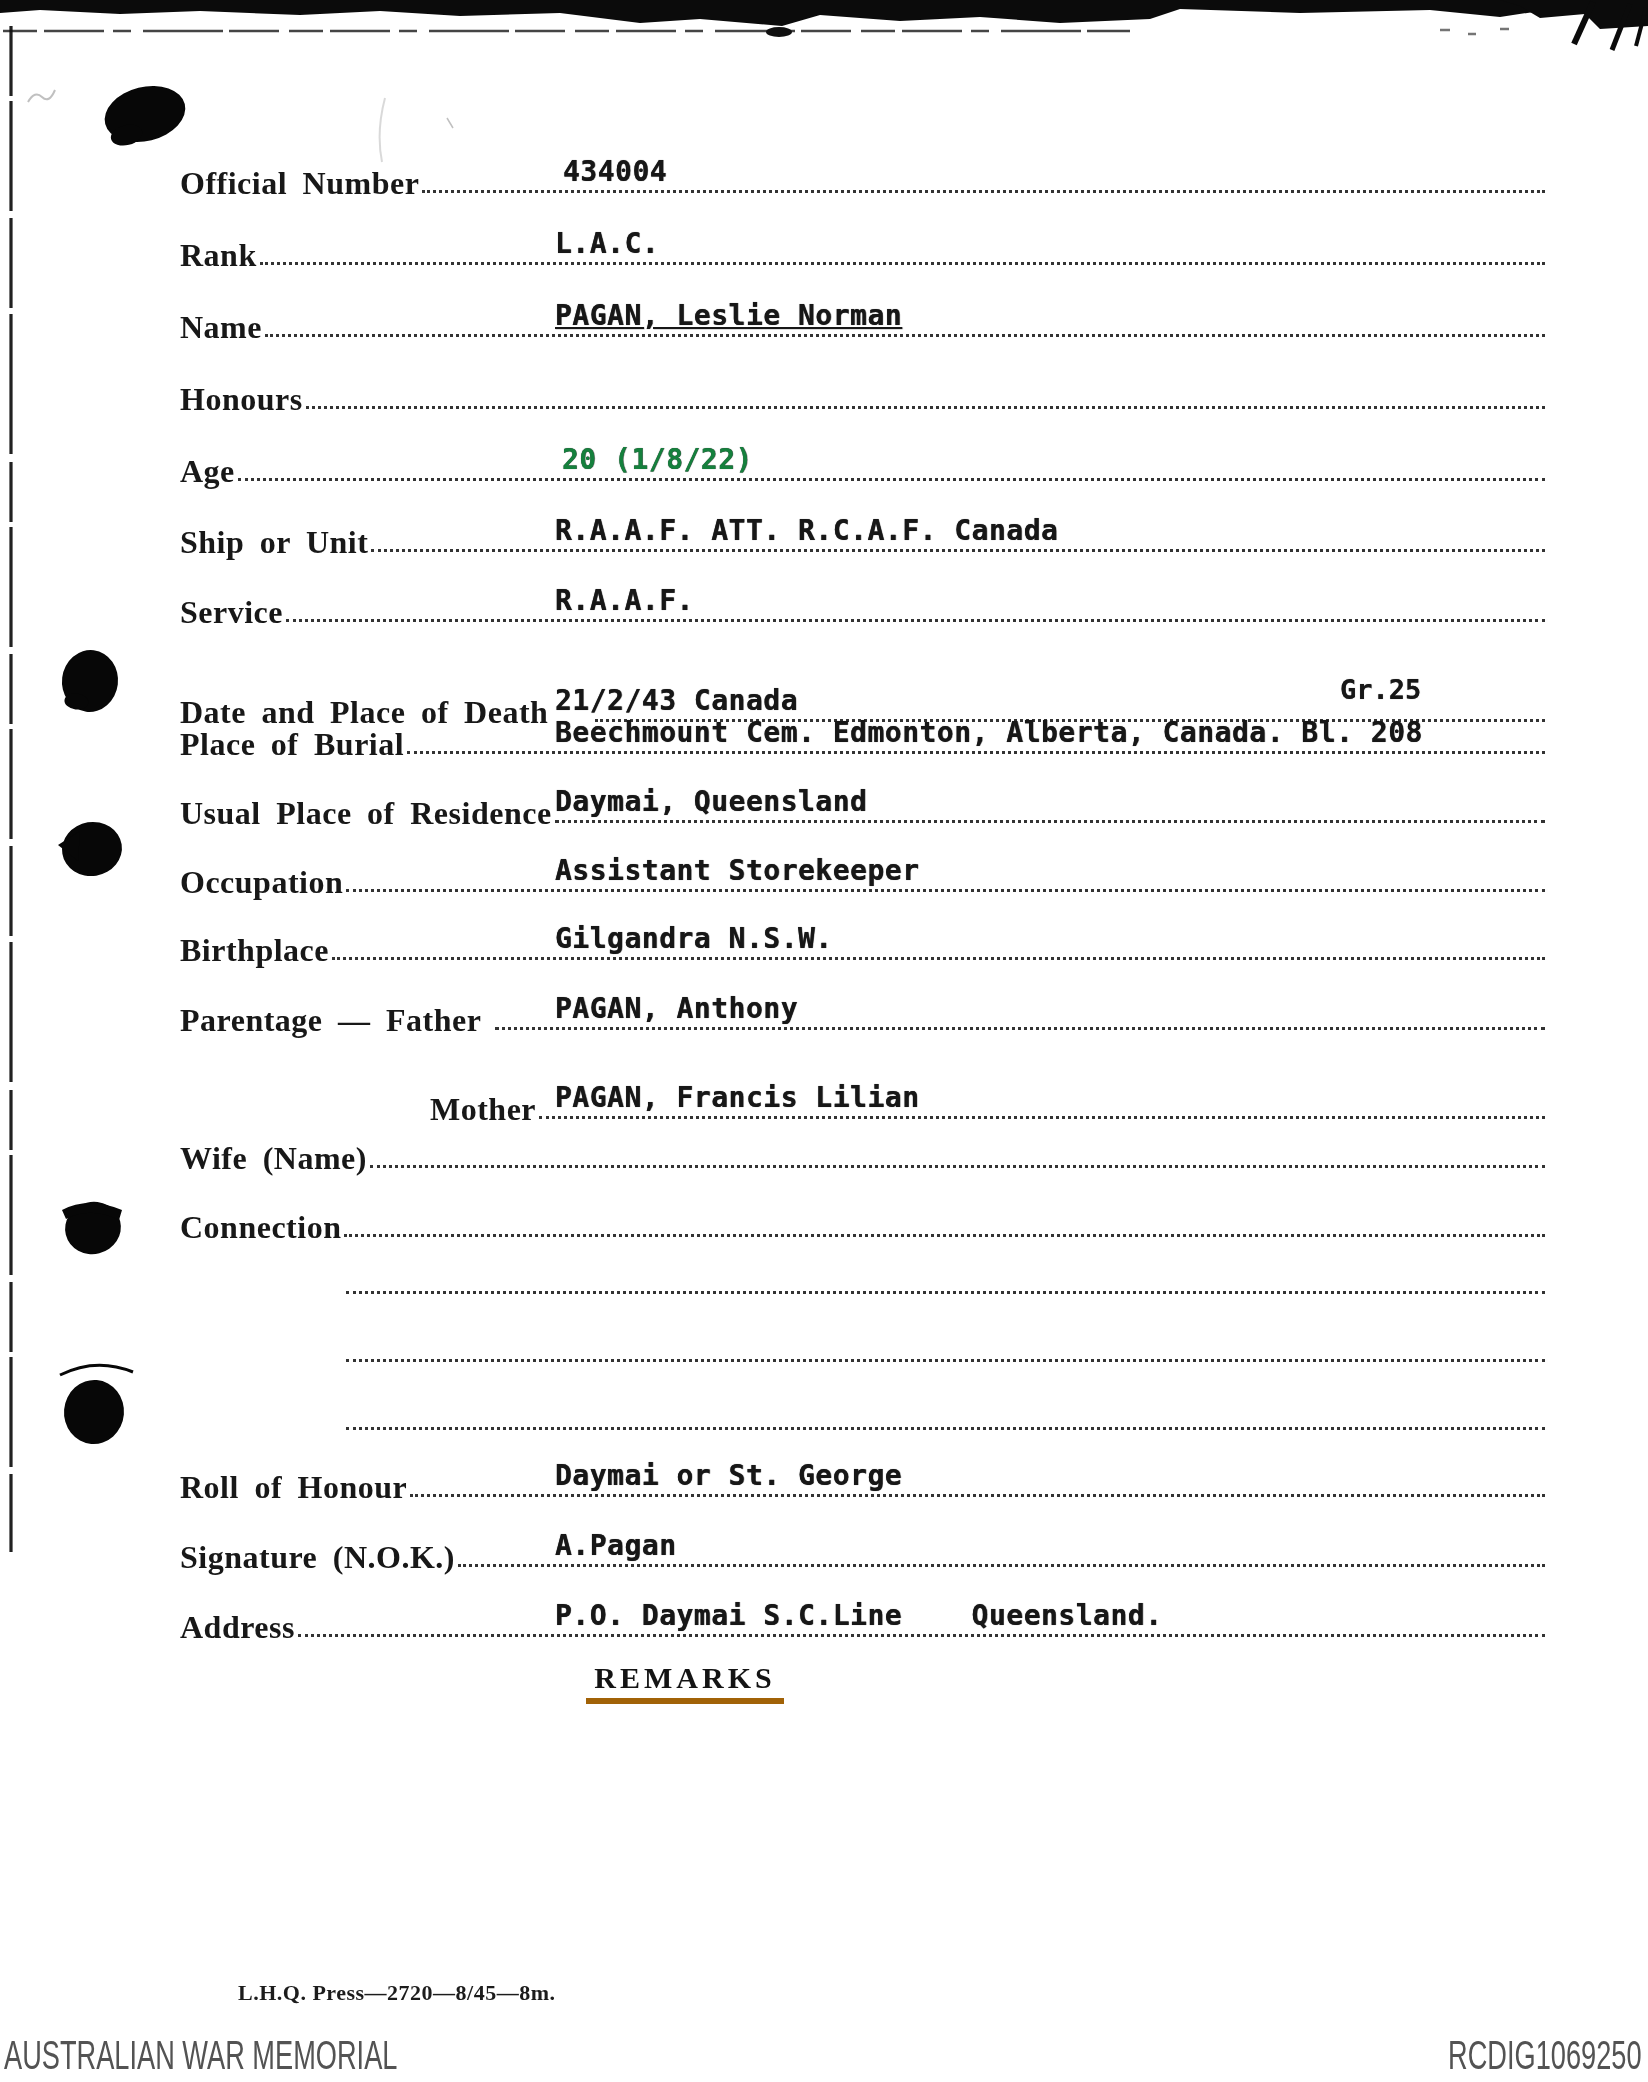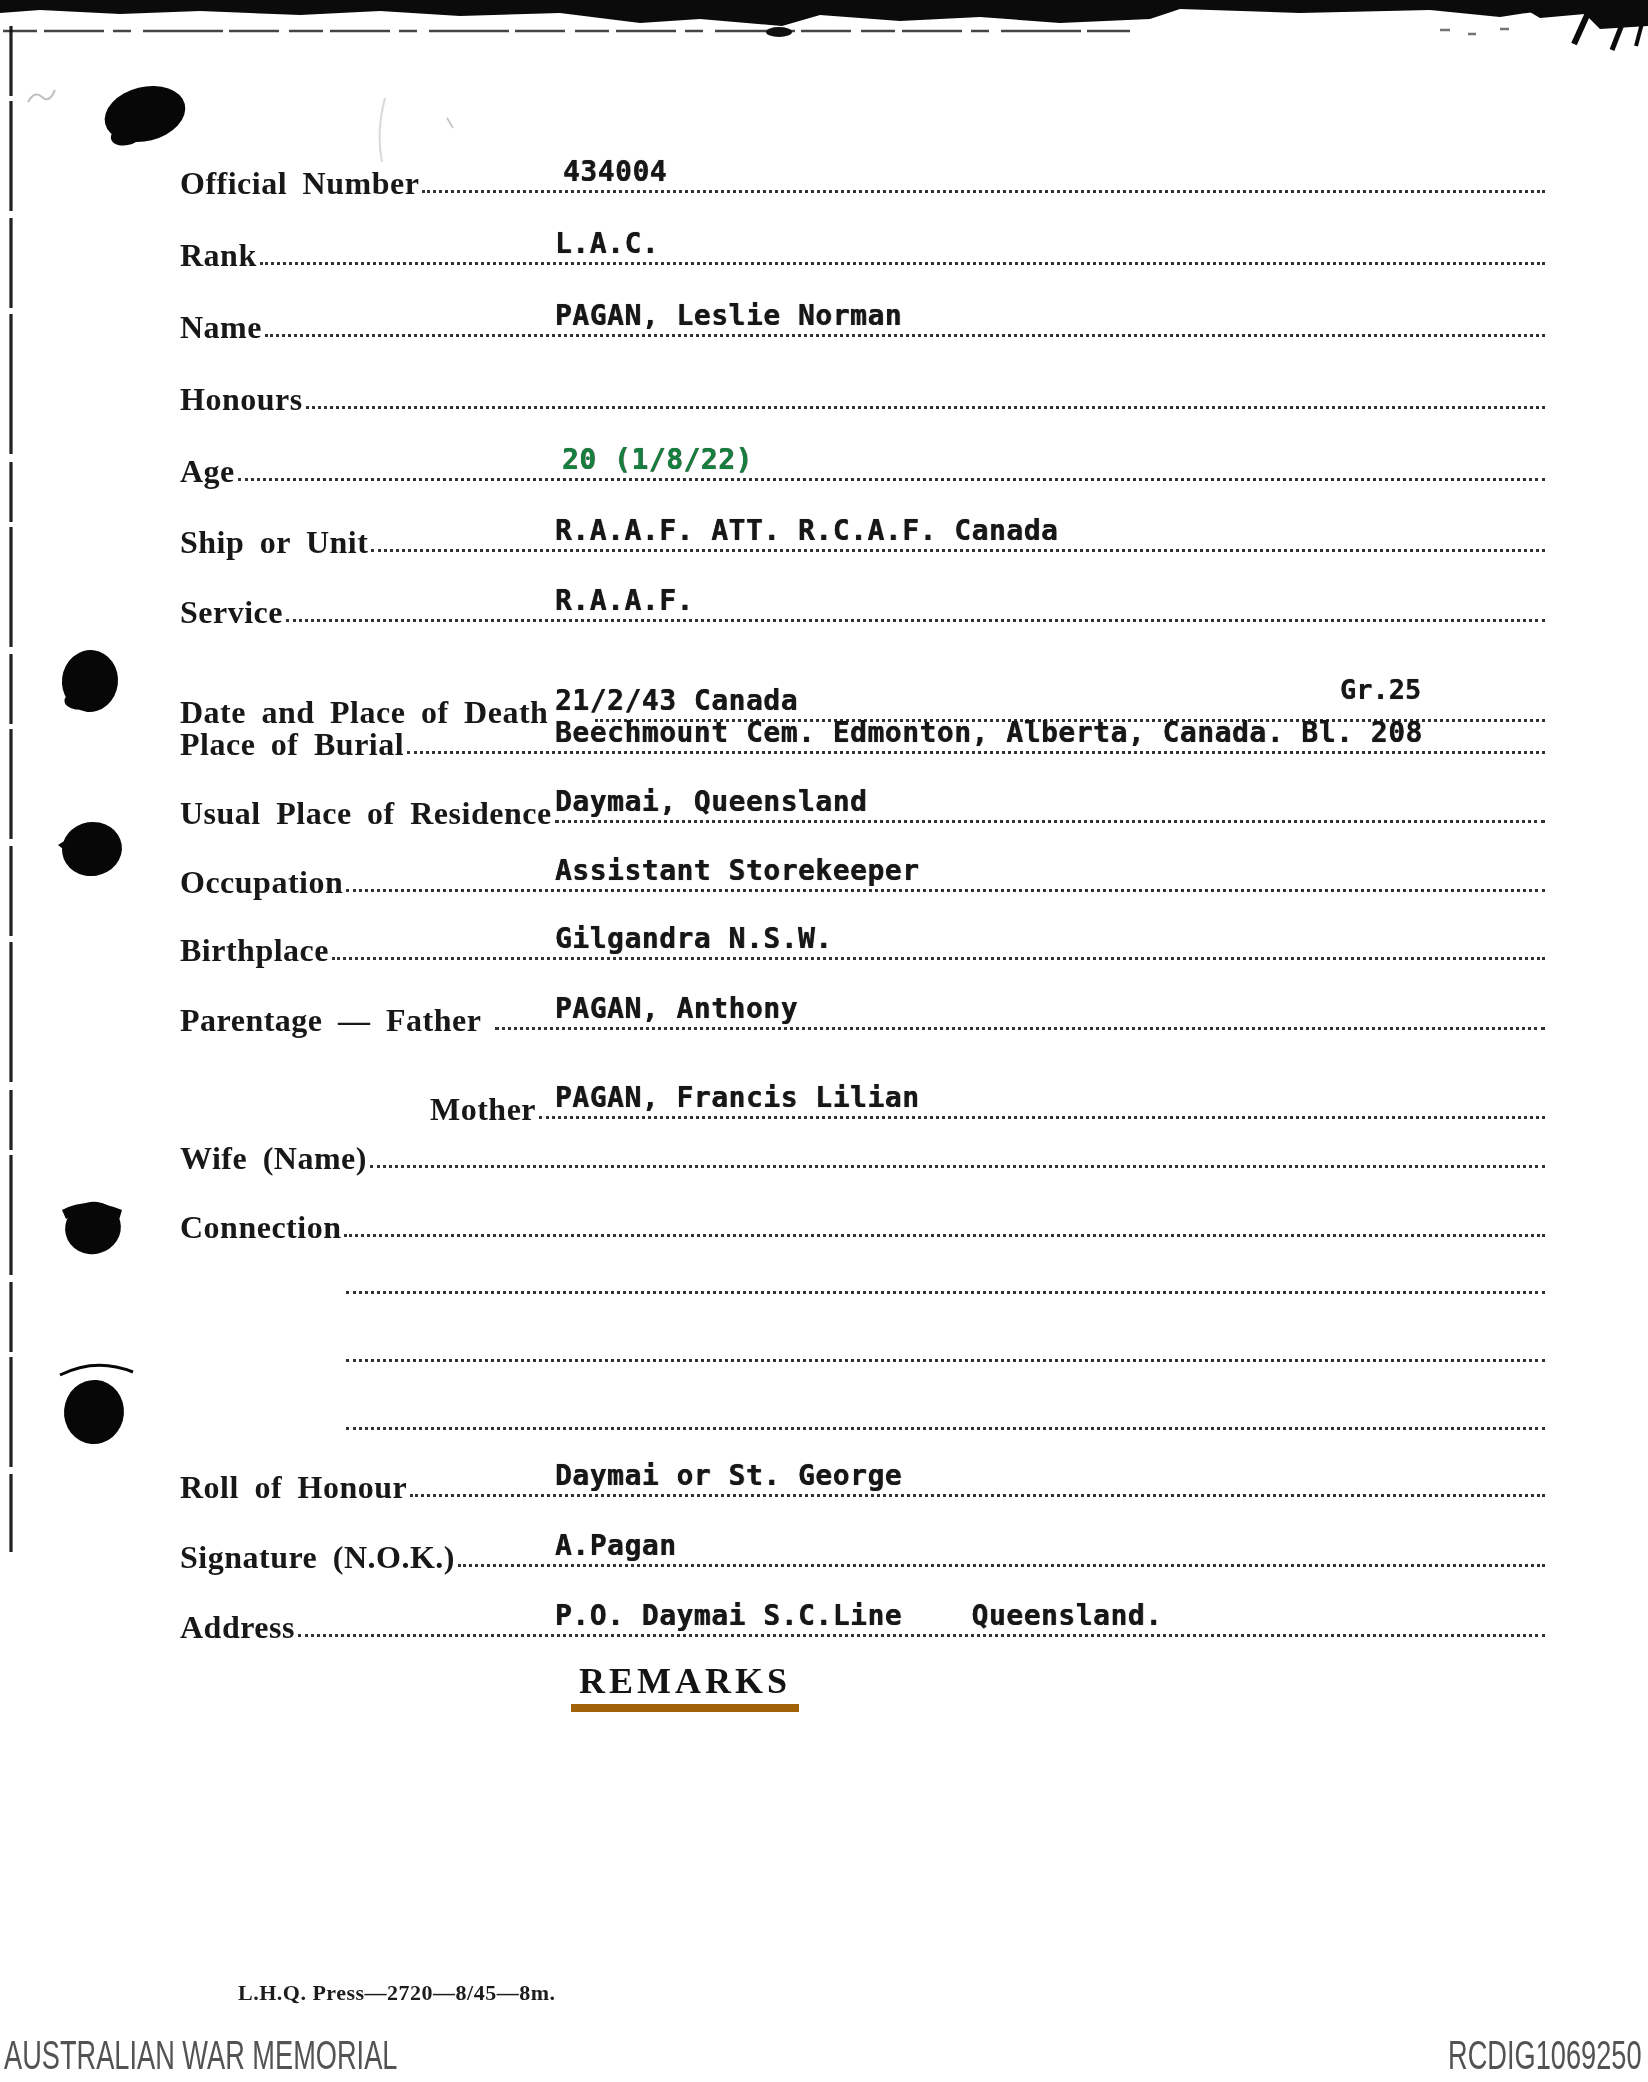--- a/index.html
+++ b/index.html
@@ -70,26 +70,26 @@
   
   .remarks{
     position:absolute;
     left:545px;top:1663px;
     width:280px;
     text-align:center;
   }
   .remarks span{
     display:inline-block;
     font-family:"Liberation Serif", serif;
-    font-size:36px;
+    font-size:30px;
     font-weight:600;
     letter-spacing:4px;
     color:#141414;
     padding:0 8px 5px 8px;
-    border-bottom:8px solid #a16207;
+    border-bottom:6px solid #a16207;
     line-height:1;
   }
 
   
   .printline{
     position:absolute;
     left:238px;top:1980px;
     font-family:"Liberation Serif", serif;
     font-size:22px;
     font-weight:bold;
@@ -179,21 +179,21 @@
         <span class="val" style="color: rgb(23, 23, 23); margin-left: 8px;">434004</span>
       </div>
       <div class="row" style="top: 221px;">
         <span class="lbl">Rank</span>
         <span class="dots"></span>
         <span class="val" style="color: rgb(23, 23, 23);">L.A.C.</span>
       </div>
       <div class="row" style="top: 293px;">
         <span class="lbl">Name</span>
         <span class="dots"></span>
-        <span class="val" style="color: rgb(23, 23, 23);">PAGAN, Leslie Norman</span>
+        <span class="val" style="color: rgb(23, 23, 23); text-decoration: underline;">PAGAN, Leslie Norman</span>
       </div>
       <div class="row" style="top: 365px;">
         <span class="lbl">Honours</span>
         <span class="dots"></span>
       </div>
       <div class="row" style="top: 437px;">
         <span class="lbl">Age</span>
         <span class="dots"></span>
         <span class="val" style="color: #15803d; margin-left: 7px;">20 (1/8/22)</span>
       </div>

